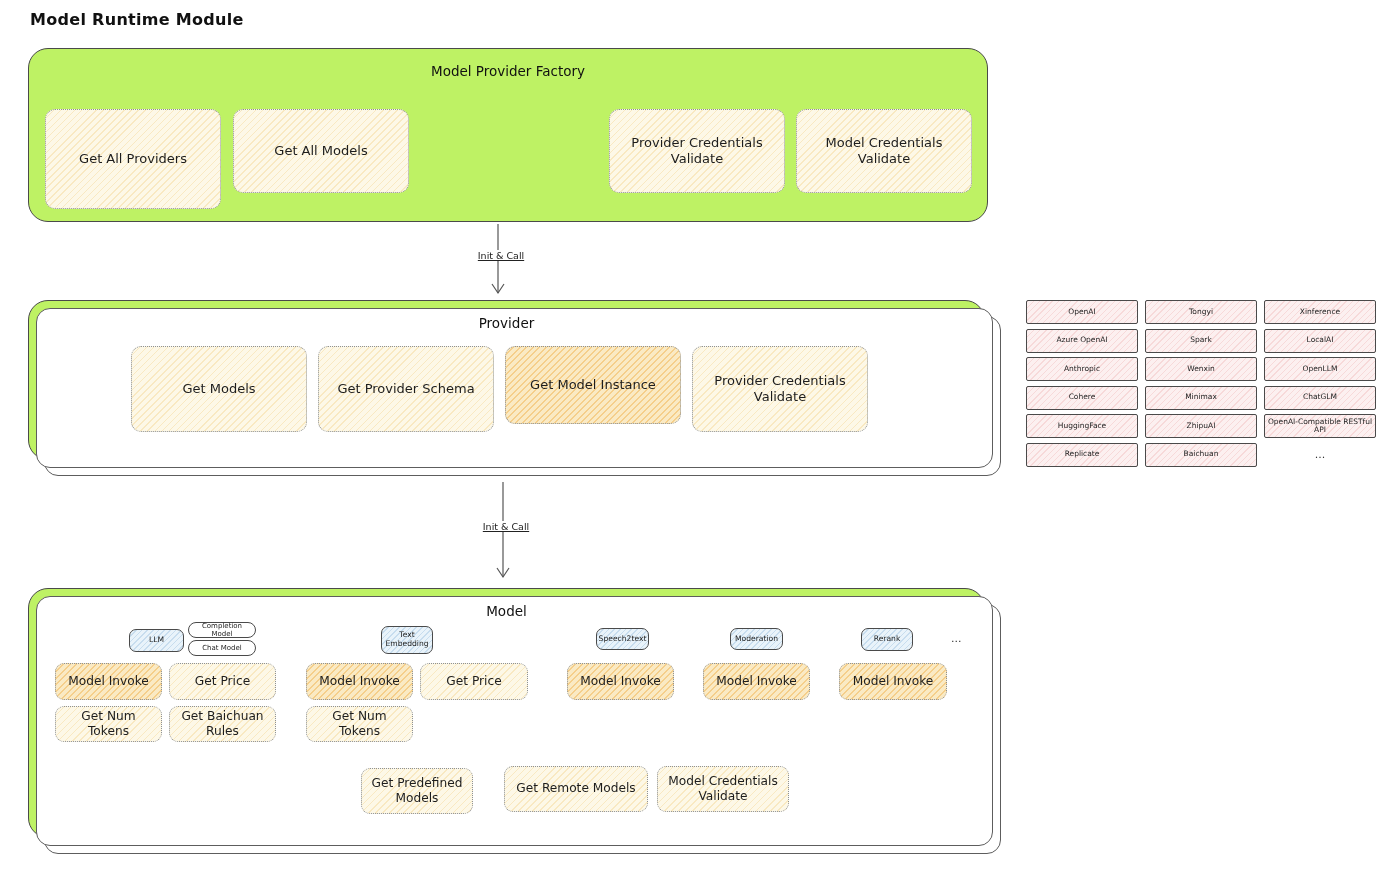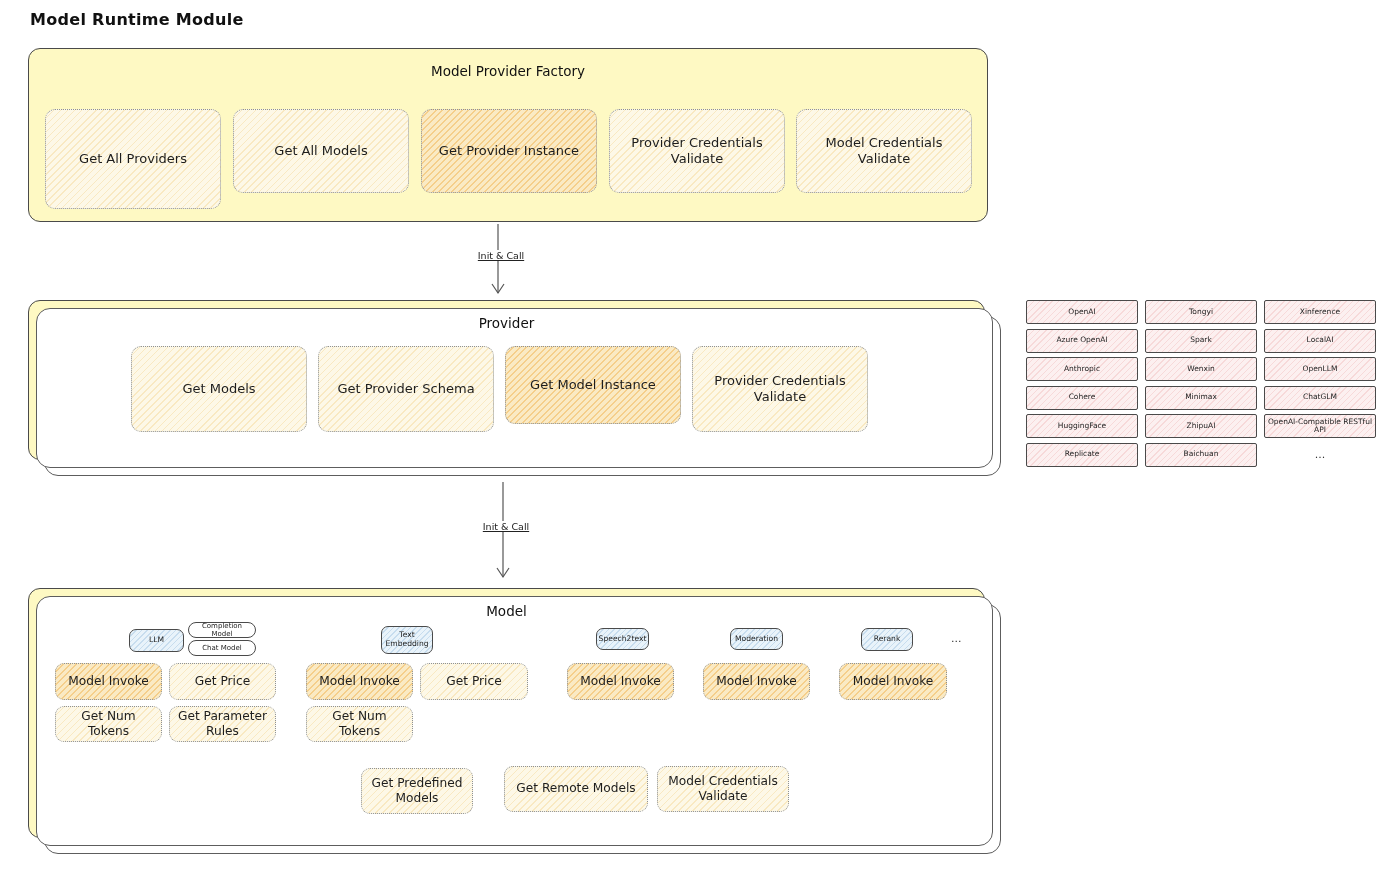--- a/index.html
+++ b/index.html
@@ -6,21 +6,21 @@
   .canvas{
     position:relative;width:1393px;height:880px;background:#fff;overflow:hidden;
     font-family:"DejaVu Sans",sans-serif;color:#1d1d1d;
   }
   .page-title{
     position:absolute;left:30px;top:10px;font-size:16px;font-weight:bold;
     letter-spacing:.3px;color:#111;
   }
   
   .big-box{
-    position:absolute;background:#fef9c3;border:1.4px solid #4a4a4a;border-radius:12px;z-index:0;
+    position:absolute;background:#bef264;border:1.4px solid #4a4a4a;border-radius:20px;z-index:0;
   }
   .stack::before,.stack::after{
     content:"";position:absolute;inset:-1.4px;border:1.2px solid #5d5d5d;border-radius:14px;background:#fff;
   }
   .stack::before{transform:translate(8px,8px);z-index:-1;}
   .stack::after{transform:translate(16px,16px);z-index:-2;}
   .box-title{
     position:absolute;top:14px;left:0;right:0;text-align:center;font-size:13.5px;color:#111;
   }
   
@@ -80,21 +80,20 @@
 <body>
 
 <div class="canvas">
 
   <div class="page-title">Model Runtime Module</div>
 
   <section class="big-box" style="left:28px;top:48px;width:958px;height:172px;">
     <div class="box-title">Model Provider Factory</div>
     <div class="op fill-yellow" style="left:16px;top:60px;width:176px;height:100px;">Get All Providers</div>
     <div class="op fill-yellow" style="left:204px;top:60px;width:176px;height:84px;">Get All Models</div>
-    <div class="op fill-orange" style="left:392px;top:60px;width:176px;height:84px;">Get Provider Instance</div>
     <div class="op fill-yellow" style="left:580px;top:60px;width:176px;height:84px;">Provider Credentials Validate</div>
     <div class="op fill-yellow" style="left:767px;top:60px;width:176px;height:84px;">Model Credentials Validate</div>
   </section>
 
   <svg class="arrow" style="left:487px;top:224px;" width="22" height="72">
     <line x1="11" y1="0" x2="11" y2="69" stroke="#555" stroke-width="1.2"></line>
     <polyline points="5,60 11,69 17,60" fill="none" stroke="#555" stroke-width="1.2"></polyline>
   </svg>
   <div class="arrow-label" style="left:462px;top:250px;">Init &amp; Call</div>
 
@@ -147,21 +146,21 @@
 
     <div class="op small fill-orange" style="left:26px;top:74px;width:107px;height:37px;">Model Invoke</div>
     <div class="op small fill-yellow" style="left:140px;top:74px;width:107px;height:37px;">Get Price</div>
     <div class="op small fill-orange" style="left:277px;top:74px;width:107px;height:37px;">Model Invoke</div>
     <div class="op small fill-yellow" style="left:391px;top:74px;width:108px;height:37px;">Get Price</div>
     <div class="op small fill-orange" style="left:538px;top:74px;width:107px;height:37px;">Model Invoke</div>
     <div class="op small fill-orange" style="left:674px;top:74px;width:107px;height:37px;">Model Invoke</div>
     <div class="op small fill-orange" style="left:810px;top:74px;width:108px;height:37px;">Model Invoke</div>
 
     <div class="op small fill-yellow" style="left:26px;top:117px;width:107px;height:36px;">Get Num Tokens</div>
-    <div class="op small fill-yellow" style="left:140px;top:117px;width:107px;height:36px;">Get Parameter Rules</div>
+    <div class="op small fill-yellow" style="left:140px;top:117px;width:107px;height:36px;">Get Baichuan Rules</div>
     <div class="op small fill-yellow" style="left:277px;top:117px;width:107px;height:36px;">Get Num Tokens</div>
 
     <div class="op small fill-yellow" style="left:332px;top:179px;width:112px;height:46px;">Get Predefined Models</div>
     <div class="op small fill-yellow" style="left:475px;top:177px;width:144px;height:46px;">Get Remote Models</div>
     <div class="op small fill-yellow" style="left:628px;top:177px;width:132px;height:46px;">Model Credentials Validate</div>
   </section>
 
 </div>
 
 </body></html>

